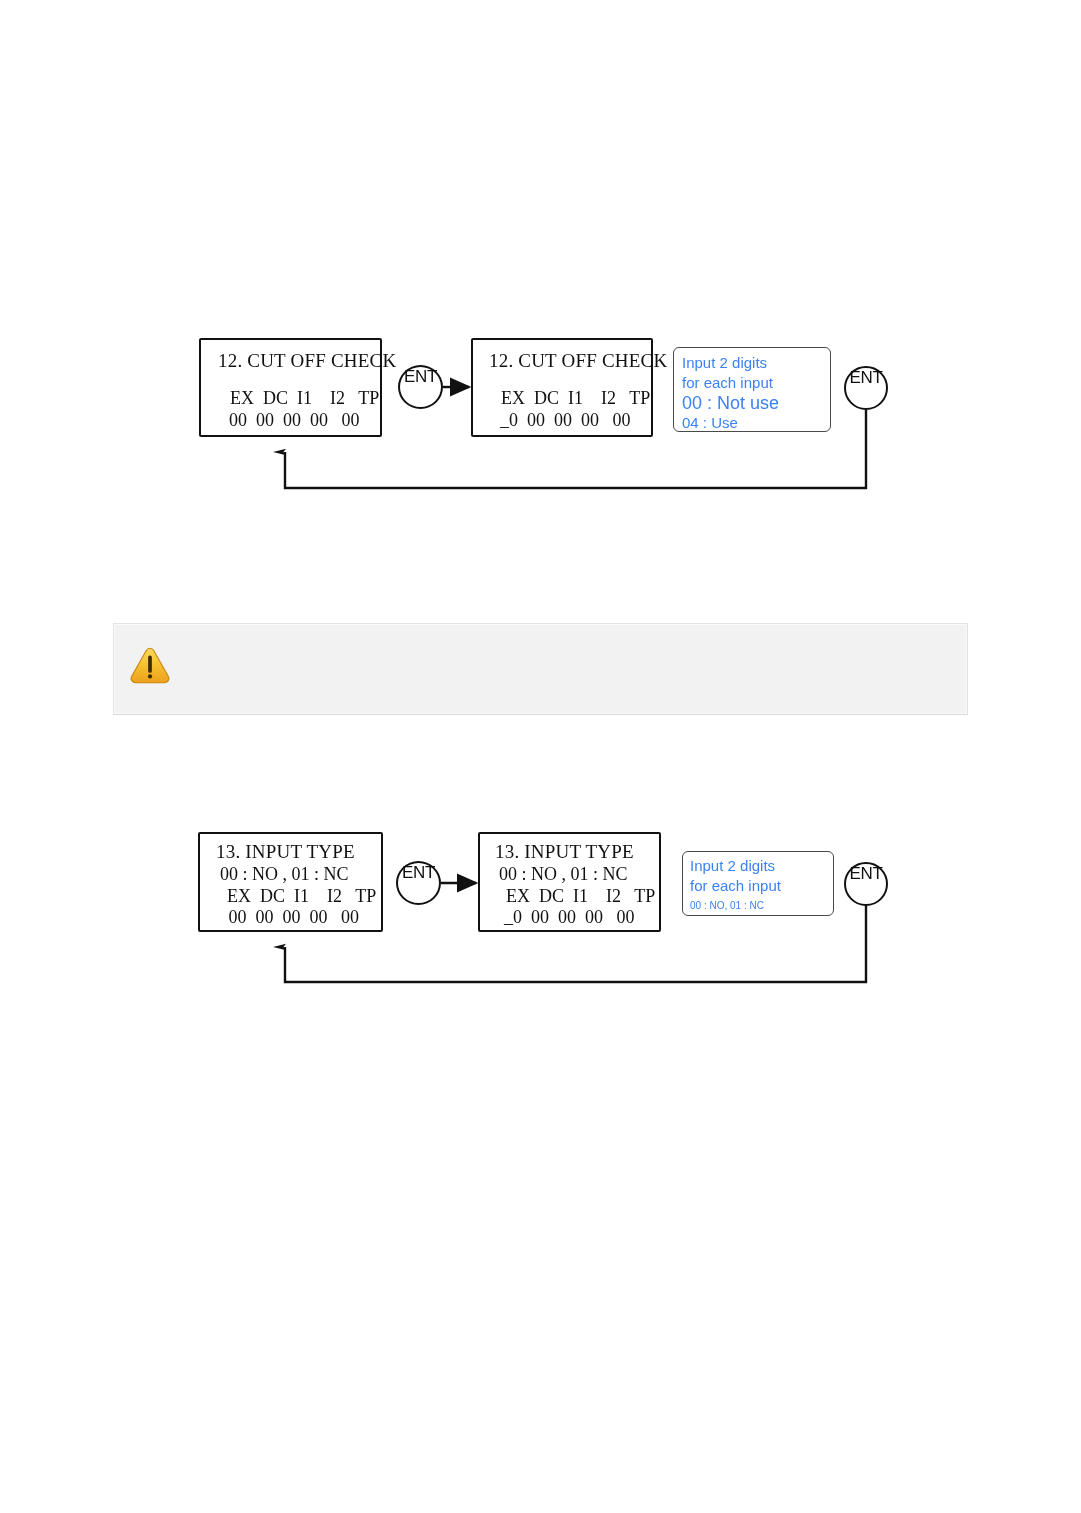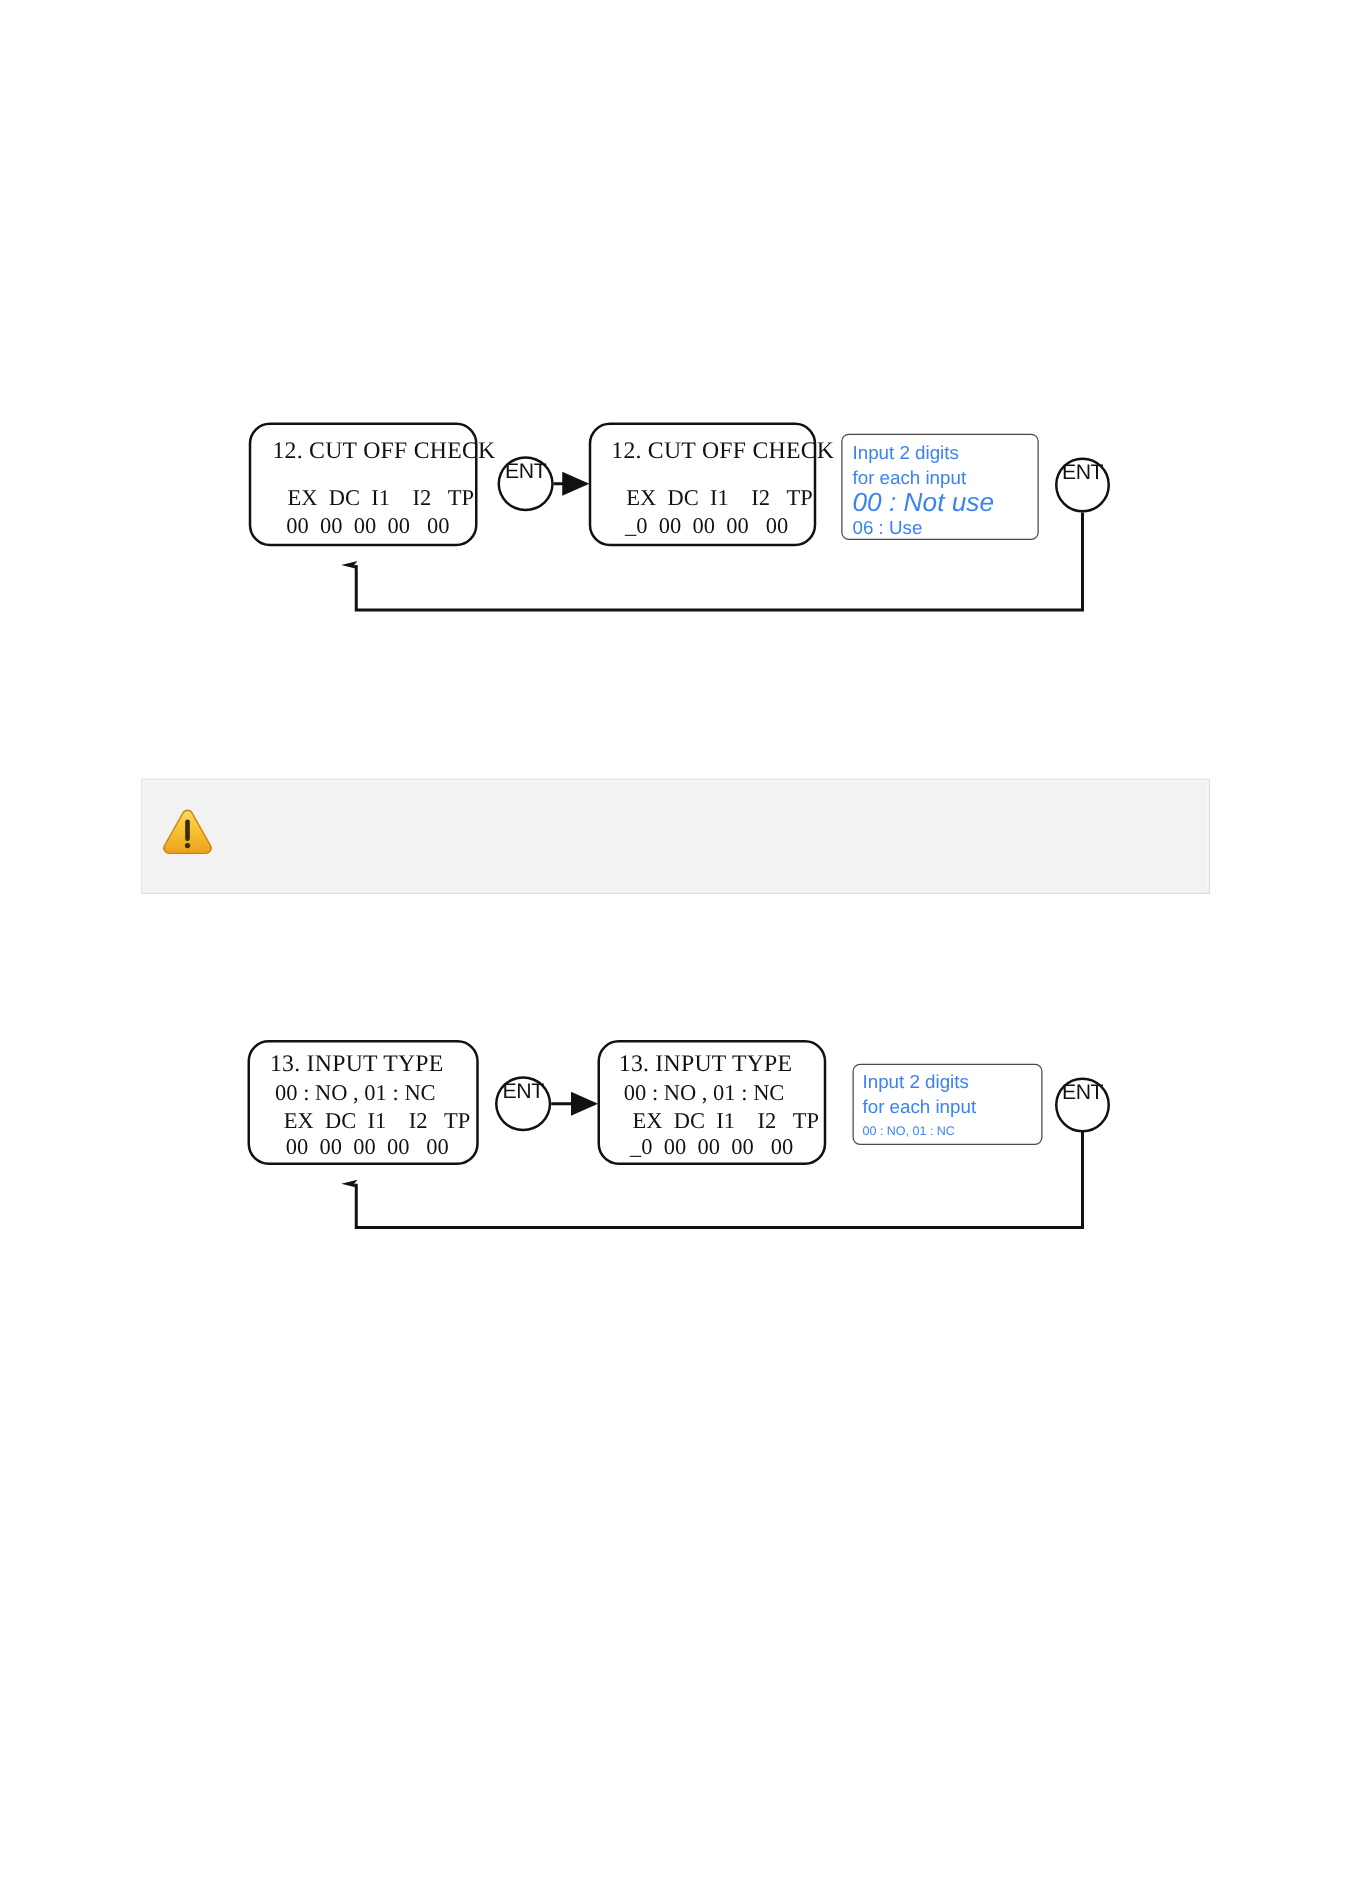--- a/index.html
+++ b/index.html
@@ -15,21 +15,21 @@
     background: #ffffff;
     overflow: hidden;
     font-family: "Liberation Serif", serif;
   }
 
   
   .lcd-box {
     position: absolute;
     box-sizing: border-box;
     border: 2.6px solid #111111;
-    border-radius: 17px;
+    border-radius: 2px;
     background: #ffffff;
     font-family: "Liberation Serif", serif;
     color: #111111;
   }
   .lcd-line {
     white-space: pre;
     text-align: left;
   }
 
   
@@ -125,22 +125,22 @@
   <div class="lcd-box" style="left:471px; top:338px; width:182px; height:99px; padding:9px 0 0 16px;">
     <div class="lcd-line" style="font-size:19px; line-height:24px; letter-spacing:0.2px;">12. CUT OFF CHECK</div>
     <div class="lcd-line" style="font-size:19px; line-height:14px;">&nbsp;</div>
     <div class="lcd-line" style="font-size:18px; line-height:23px; padding-left:12px;">EX  DC  I1    I2   TP</div>
     <div class="lcd-line" style="font-size:18px; line-height:21px; padding-left:11px;">_0  00  00  00   00</div>
   </div>
 
   <div class="hint-box" style="left:673px; top:347px; width:158px; height:85px; padding:5px 0 0 8px;">
     <div class="hint-line" style="font-size:15px; line-height:20px;">Input 2 digits</div>
     <div class="hint-line" style="font-size:15px; line-height:20px;">for each input</div>
-    <div class="hint-line" style="font-size:21px; line-height:20px;font-style:italic;">00 : Not use</div>
-    <div class="hint-line" style="font-size:15px; line-height:20px;">06 : Use</div>
+    <div class="hint-line" style="font-size:18px; line-height:20px;">00 : Not use</div>
+    <div class="hint-line" style="font-size:15px; line-height:20px;">04 : Use</div>
   </div>
 
   <div class="ent-circle" style="left:844px; top:366px; width:44px; height:44px; font-size:17px;">
     <span>ENT</span>
   </div>
 
   <div class="note-box" style="left:113px; top:623px; width:855px; height:92px;">
     <svg class="warn-icon" style="left:15px; top:21px;" viewBox="0 0 42 40">
       <defs>
         <linearGradient id="warnGrad" x1="0" y1="0" x2="0" y2="1">

